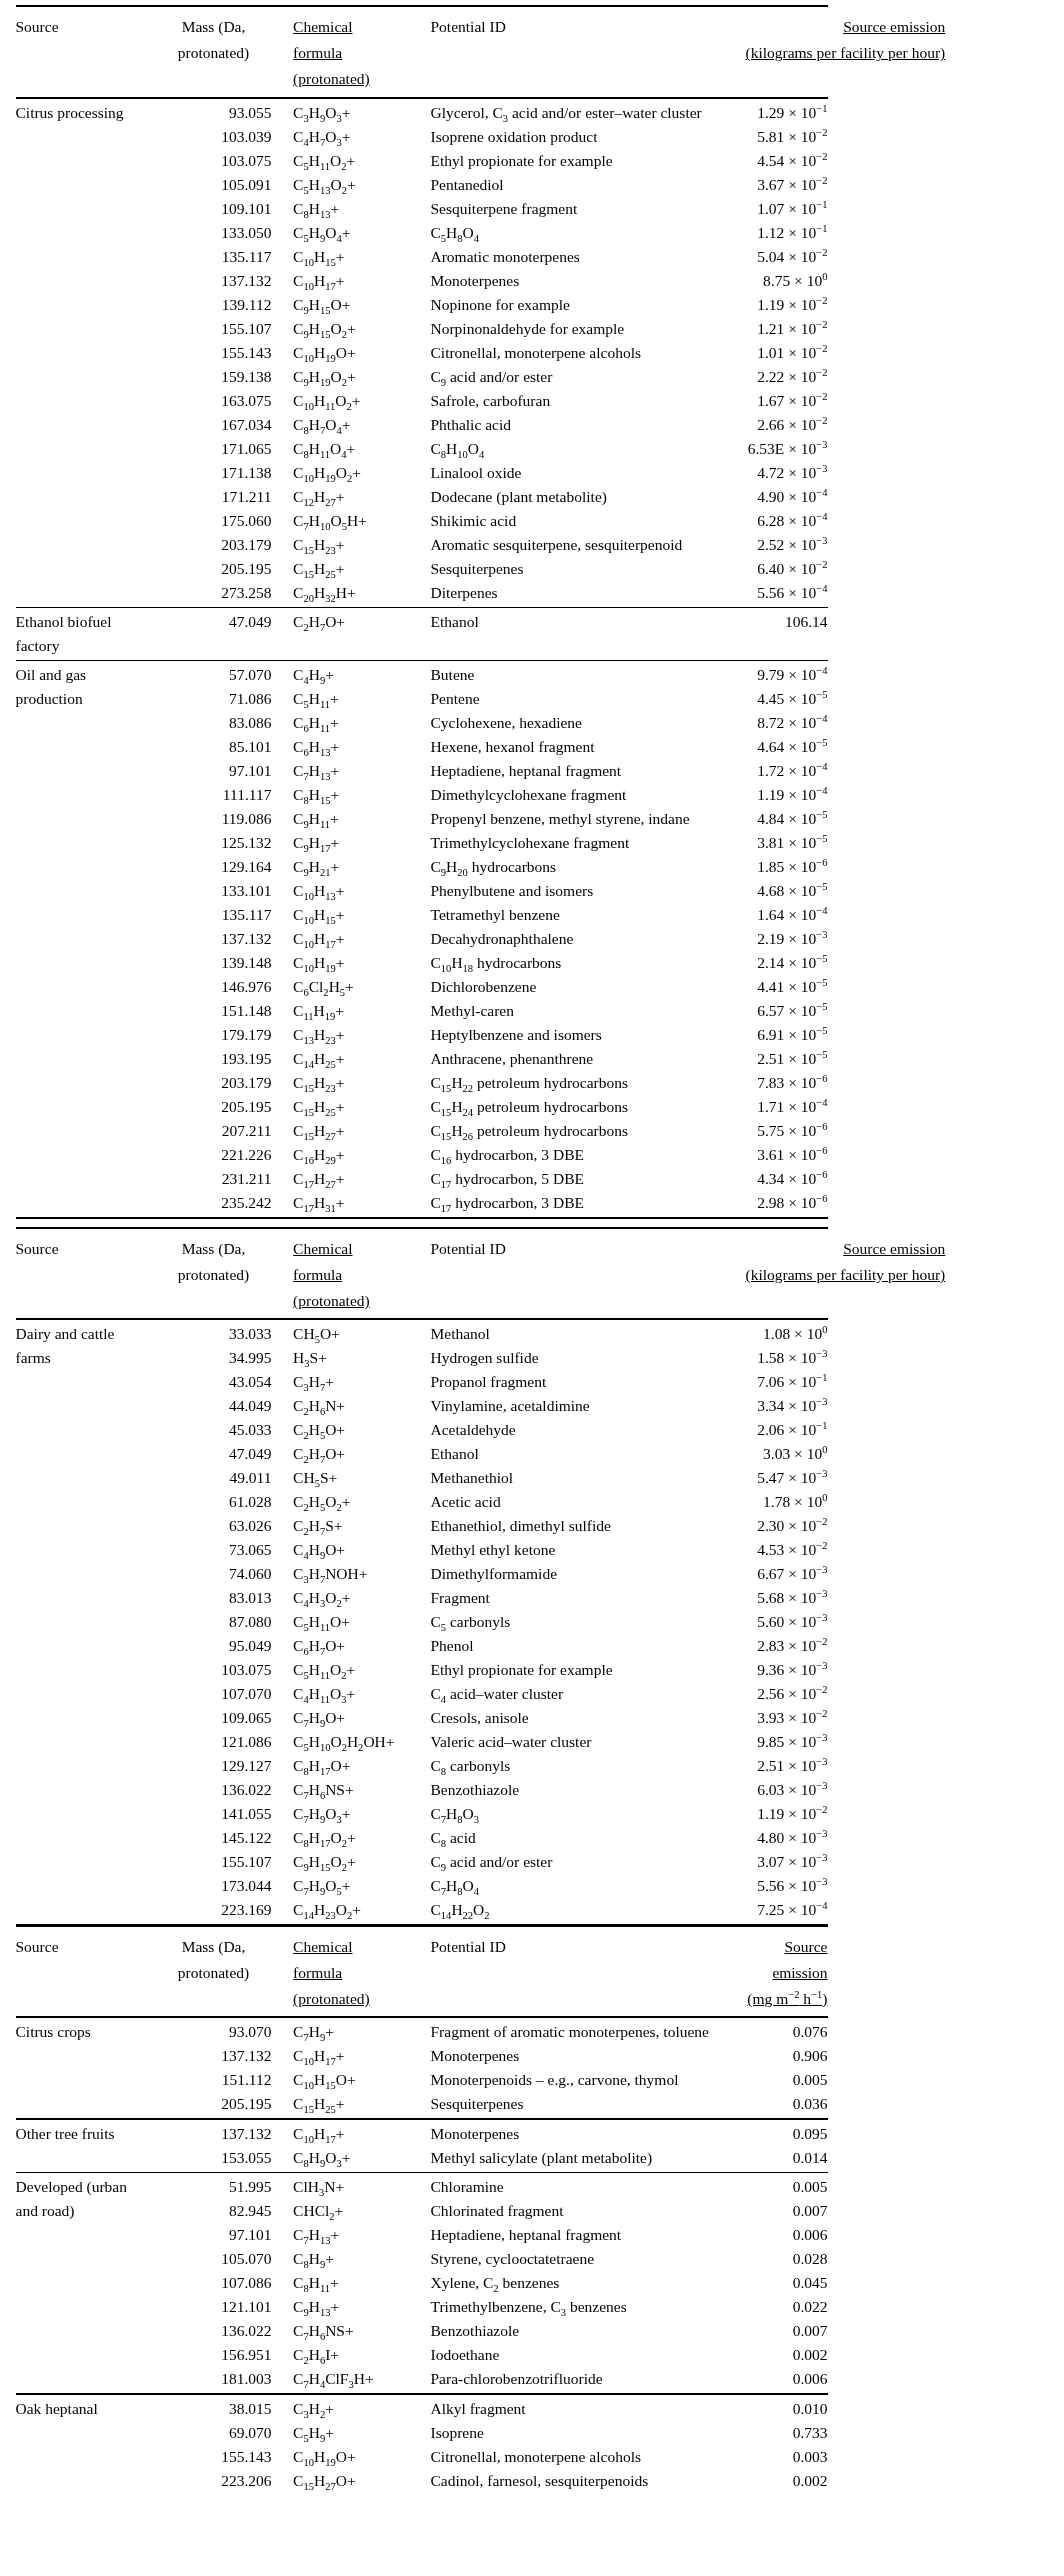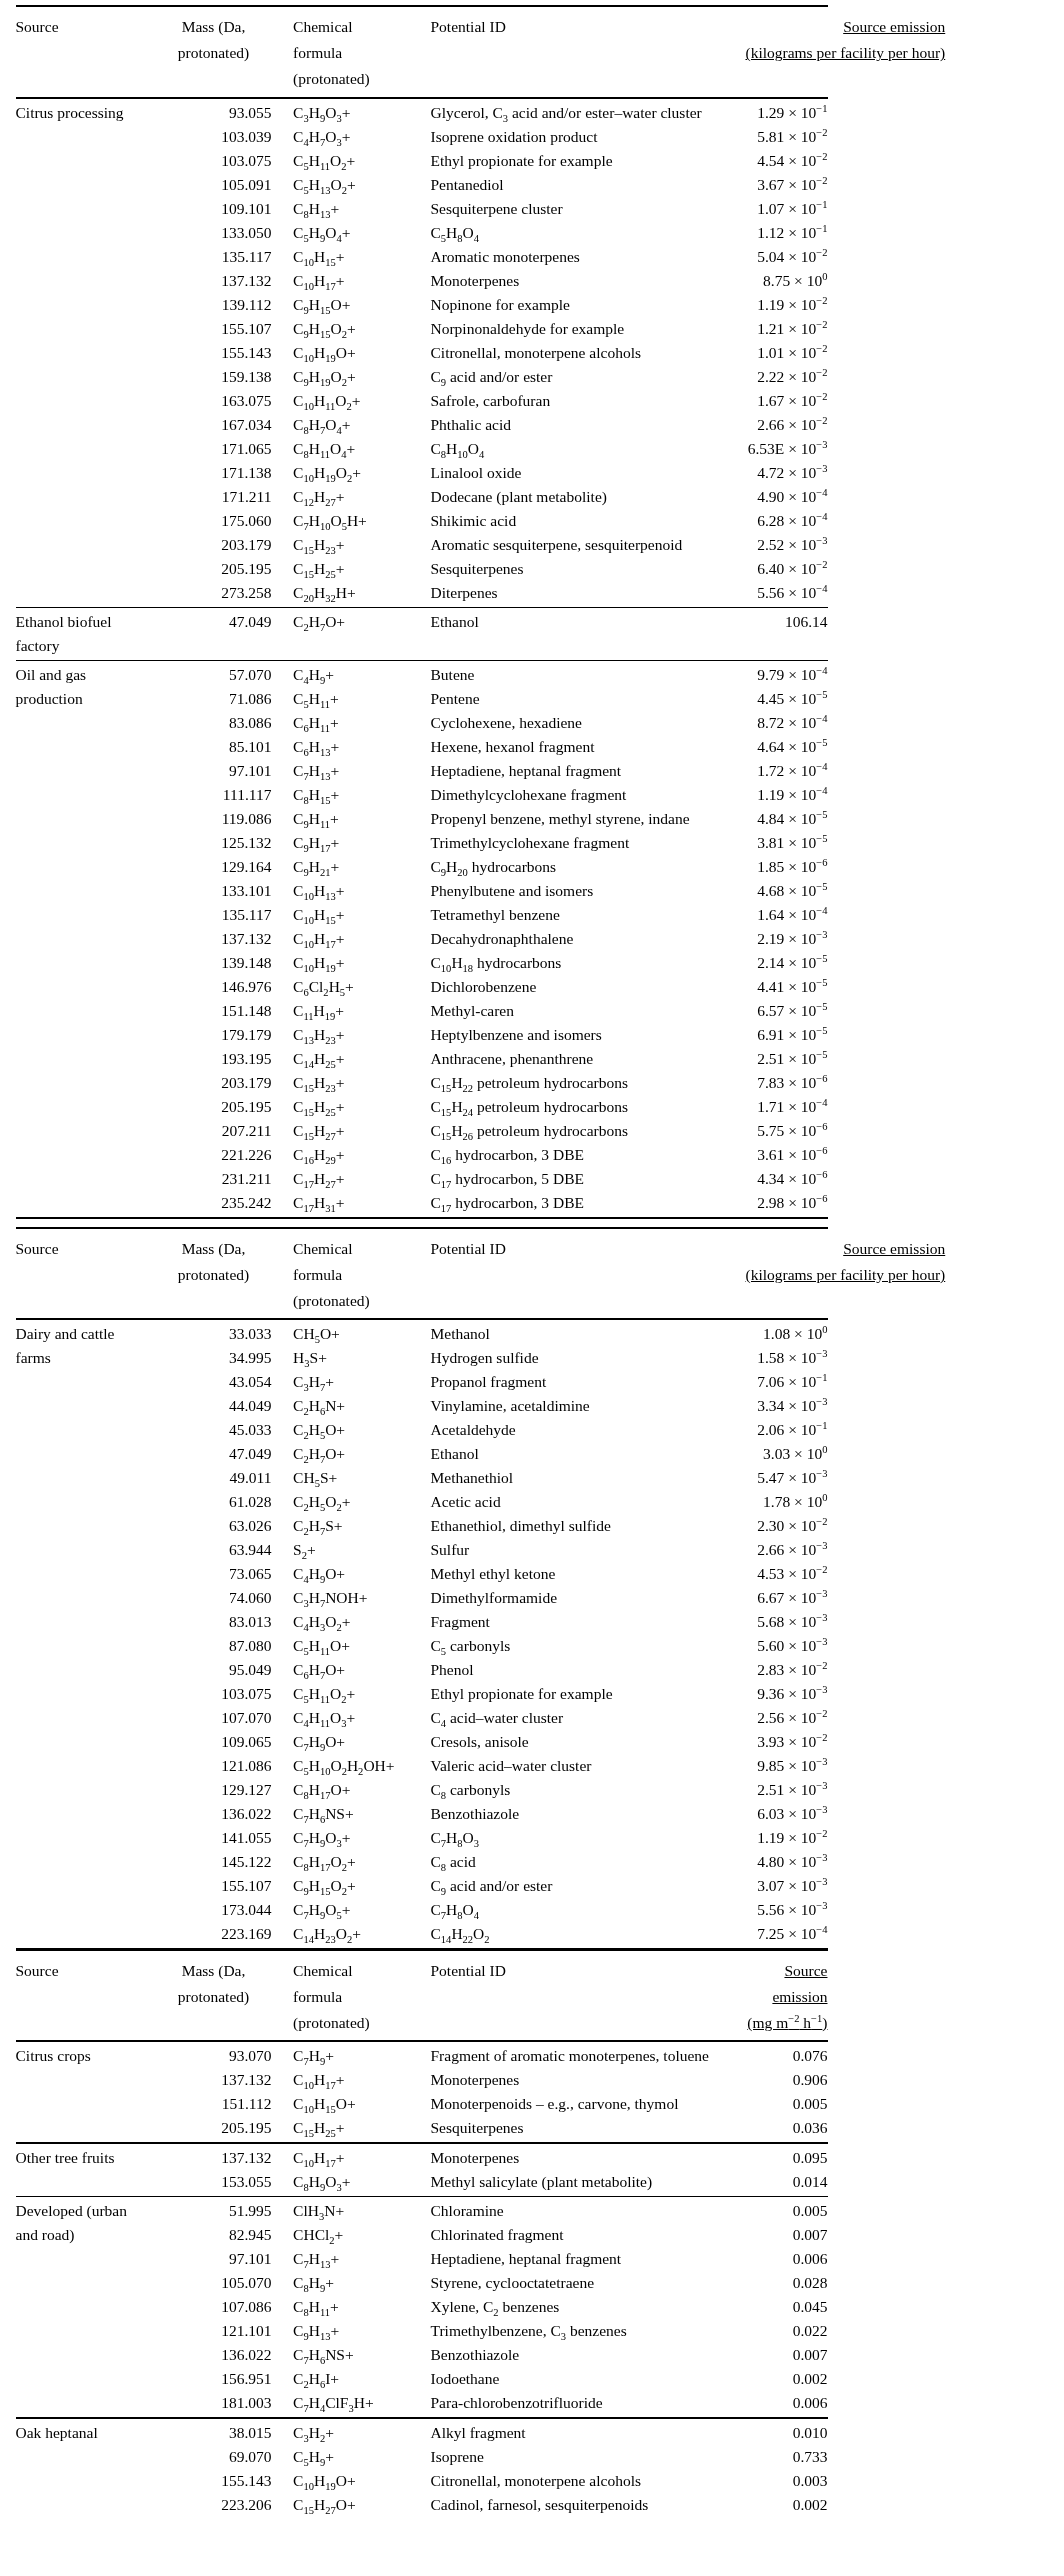--- a/index.html
+++ b/index.html
@@ -18,21 +18,21 @@
   .r4{height:2.1px;}
   .r5{height:2.6px;}
   .gap16{height:8.2px;}
   .hgrid{
     display:grid;
     grid-template-columns:140px 116px 159px 315px 1fr;
     padding:7.2px 15.5px 4.1px 15.5px;
   }
   .hline{line-height:26px;white-space:nowrap;}
   .hc-mass{text-align:center;}
-  .hc-formula{padding-left:21.6px;}
+  .hc-formula{padding-left:21.6px;text-decoration:underline;}
   .hc-emission{text-align:right;text-decoration:underline;}
   .section{padding:2px 0;}
   .row{
     display:grid;
     grid-template-columns:140px 116px 159px 315px 1fr;
     padding:0 15.5px;
     height:24px;
     line-height:24px;
     white-space:nowrap;
   }
@@ -95,21 +95,21 @@
         <div class="cell c-source"></div>
         <div class="cell c-mass">105.091</div>
         <div class="cell c-formula">C<sub>5</sub>H<sub>13</sub>O<sub>2</sub>+</div>
         <div class="cell c-id">Pentanediol</div>
         <div class="cell c-emission">3.67 × 10<sup>−2</sup></div>
       </div>
       <div class="row">
         <div class="cell c-source"></div>
         <div class="cell c-mass">109.101</div>
         <div class="cell c-formula">C<sub>8</sub>H<sub>13</sub>+</div>
-        <div class="cell c-id">Sesquiterpene cluster</div>
+        <div class="cell c-id">Sesquiterpene fragment</div>
         <div class="cell c-emission">1.07 × 10<sup>−1</sup></div>
       </div>
       <div class="row">
         <div class="cell c-source"></div>
         <div class="cell c-mass">133.050</div>
         <div class="cell c-formula">C<sub>5</sub>H<sub>9</sub>O<sub>4</sub>+</div>
         <div class="cell c-id">C<sub>5</sub>H<sub>8</sub>O<sub>4</sub></div>
         <div class="cell c-emission">1.12 × 10<sup>−1</sup></div>
       </div>
       <div class="row">
@@ -483,27 +483,20 @@
       </div>
       <div class="row">
         <div class="cell c-source"></div>
         <div class="cell c-mass">63.026</div>
         <div class="cell c-formula">C<sub>2</sub>H<sub>7</sub>S+</div>
         <div class="cell c-id">Ethanethiol, dimethyl sulfide</div>
         <div class="cell c-emission">2.30 × 10<sup>−2</sup></div>
       </div>
       <div class="row">
         <div class="cell c-source"></div>
-        <div class="cell c-mass">63.944</div>
-        <div class="cell c-formula">S<sub>2</sub>+</div>
-        <div class="cell c-id">Sulfur</div>
-        <div class="cell c-emission">2.66 × 10<sup>−3</sup></div>
-      </div>
-      <div class="row">
-        <div class="cell c-source"></div>
         <div class="cell c-mass">73.065</div>
         <div class="cell c-formula">C<sub>4</sub>H<sub>9</sub>O+</div>
         <div class="cell c-id">Methyl ethyl ketone</div>
         <div class="cell c-emission">4.53 × 10<sup>−2</sup></div>
       </div>
       <div class="row">
         <div class="cell c-source"></div>
         <div class="cell c-mass">74.060</div>
         <div class="cell c-formula">C<sub>3</sub>H<sub>7</sub>NOH+</div>
         <div class="cell c-id">Dimethylformamide</div>

